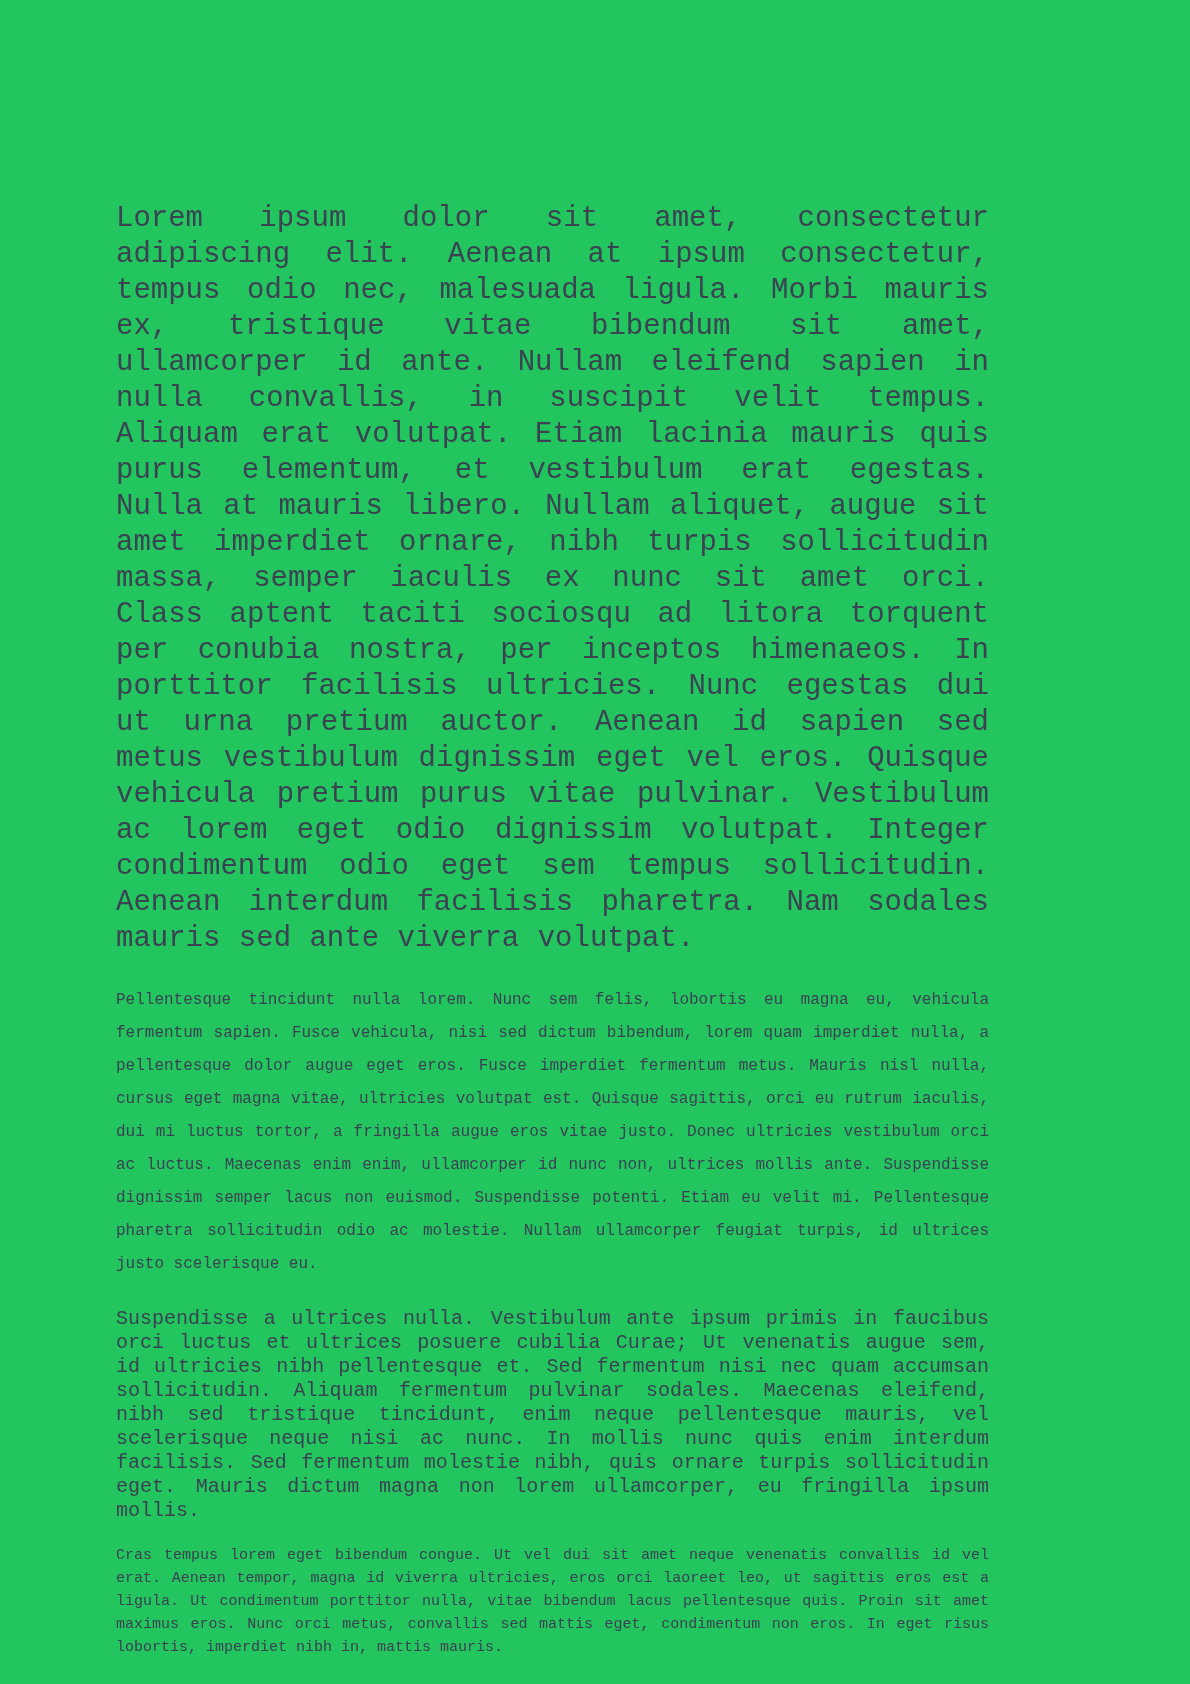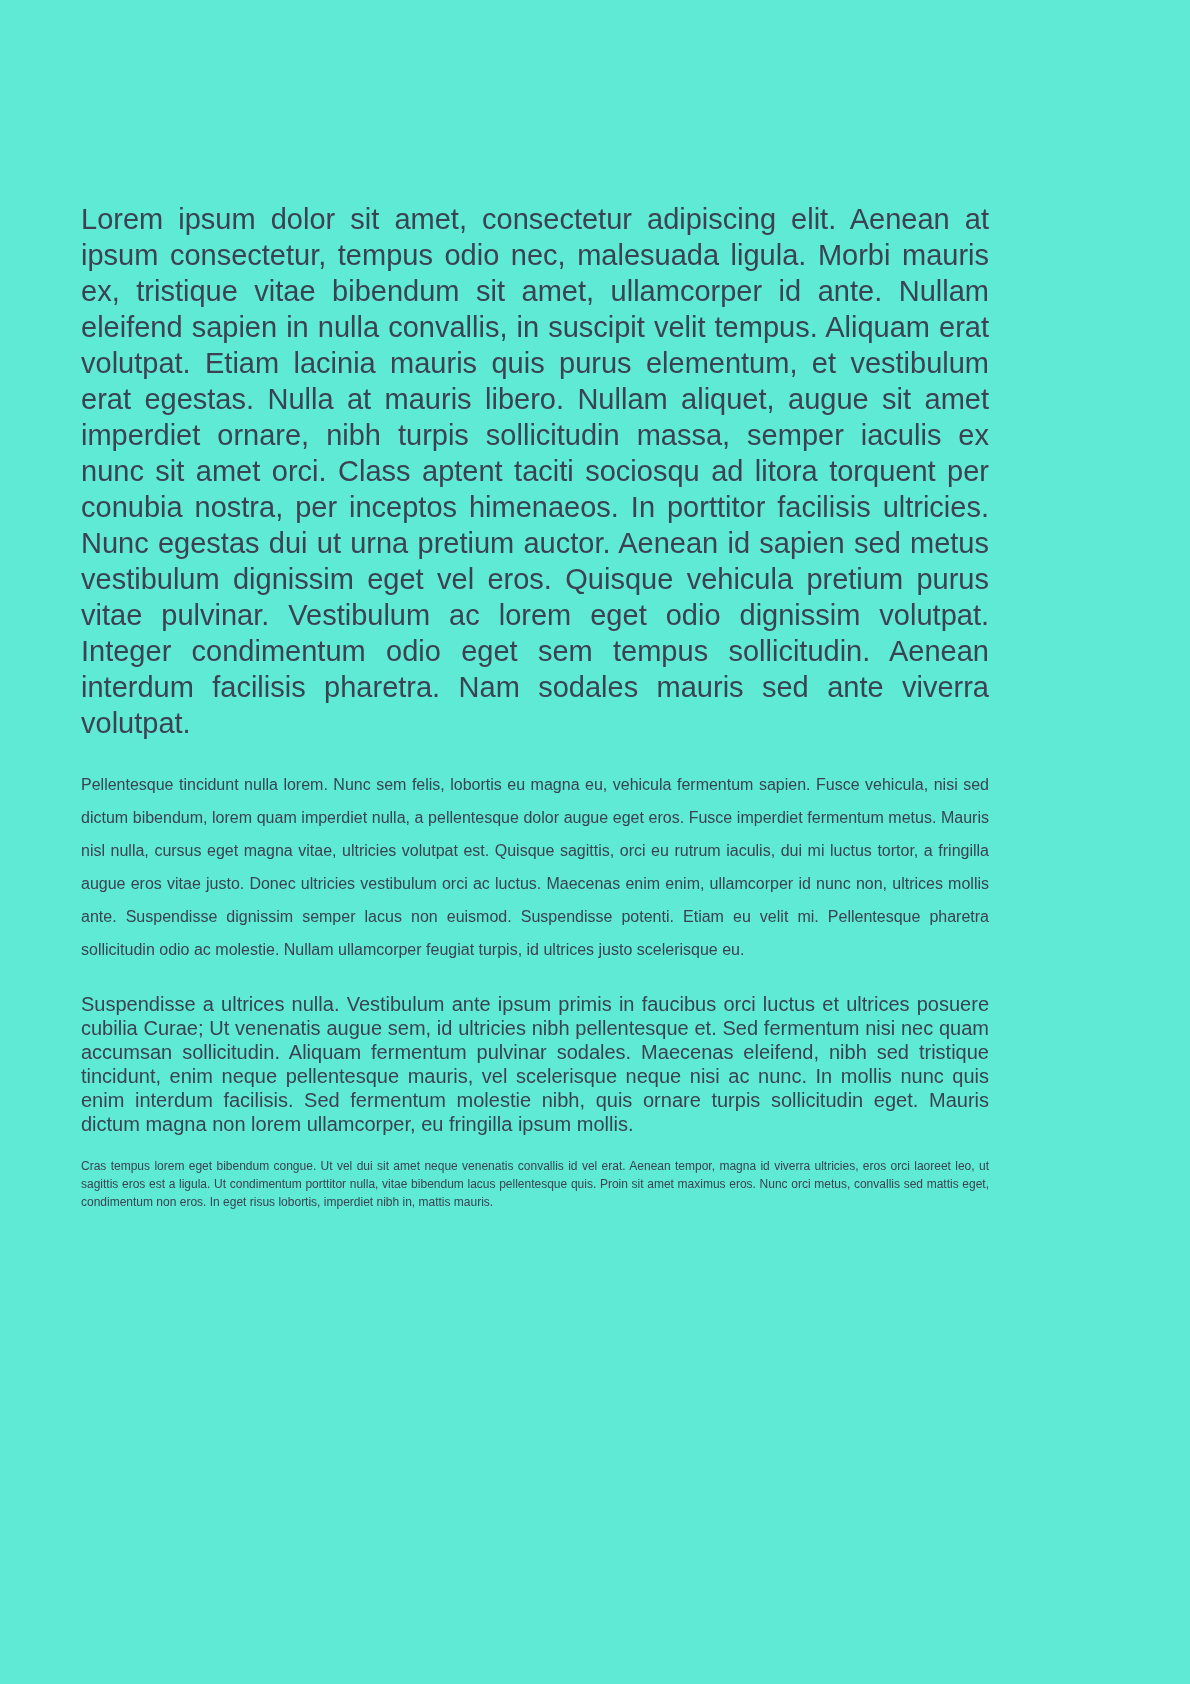--- a/index.html
+++ b/index.html
@@ -9,23 +9,24 @@
   }
   body {
     width: 1190px;
     height: 1684px;
     font-family: "Liberation Sans", sans-serif;
   }
   .page {
     box-sizing: border-box;
     width: 1190px;
     height: 1684px;
-    padding: 201px 201px 0 81px;
-    background: #5eead4;
+    padding: 201px 201px 0 116px;
+    background: #22c55e;
     overflow: hidden;
+    font-family: Liberation Mono, monospace;
   }
   .page p {
     margin: 0;
     color: #3b4252;
     text-align: justify;
     font-weight: 300;
     font-kerning: normal;
   }
   .para-1 {
     font-size: 29px;
@@ -37,22 +38,22 @@
     font-size: 16px;
     line-height: 33px;
     margin-bottom: 26px !important;
   }
   .para-3 {
     font-size: 20px;
     line-height: 24px;
     margin-bottom: 21px !important;
   }
   .para-4 {
-    font-size: 12px;
-    line-height: 18px;
+    font-size: 15px;
+    line-height: 23px;
   }
 </style>
 </head>
 <body>
 
 <div class="page">
   <p class="para-1">Lorem ipsum dolor sit amet, consectetur adipiscing elit. Aenean at ipsum consectetur, tempus odio nec, malesuada ligula. Morbi mauris ex, tristique vitae bibendum sit amet, ullamcorper id ante. Nullam eleifend sapien in nulla convallis, in suscipit velit tempus. Aliquam erat volutpat. Etiam lacinia mauris quis purus elementum, et vestibulum erat egestas. Nulla at mauris libero. Nullam aliquet, augue sit amet imperdiet ornare, nibh turpis sollicitudin massa, semper iaculis ex nunc sit amet orci. Class aptent taciti sociosqu ad litora torquent per conubia nostra, per inceptos himenaeos. In porttitor facilisis ultricies. Nunc egestas dui ut urna pretium auctor. Aenean id sapien sed metus vestibulum dignissim eget vel eros. Quisque vehicula pretium purus vitae pulvinar. Vestibulum ac lorem eget odio dignissim volutpat. Integer condimentum odio eget sem tempus sollicitudin. Aenean interdum facilisis pharetra. Nam sodales mauris sed ante viverra volutpat.</p>
 
   <p class="para-2">Pellentesque tincidunt nulla lorem. Nunc sem felis, lobortis eu magna eu, vehicula fermentum sapien. Fusce vehicula, nisi sed dictum bibendum, lorem quam imperdiet nulla, a pellentesque dolor augue eget eros. Fusce imperdiet fermentum metus. Mauris nisl nulla, cursus eget magna vitae, ultricies volutpat est. Quisque sagittis, orci eu rutrum iaculis, dui mi luctus tortor, a fringilla augue eros vitae justo. Donec ultricies vestibulum orci ac luctus. Maecenas enim enim, ullamcorper id nunc non, ultrices mollis ante. Suspendisse dignissim semper lacus non euismod. Suspendisse potenti. Etiam eu velit mi. Pellentesque pharetra sollicitudin odio ac molestie. Nullam ullamcorper feugiat turpis, id ultrices justo scelerisque eu.</p>
 

